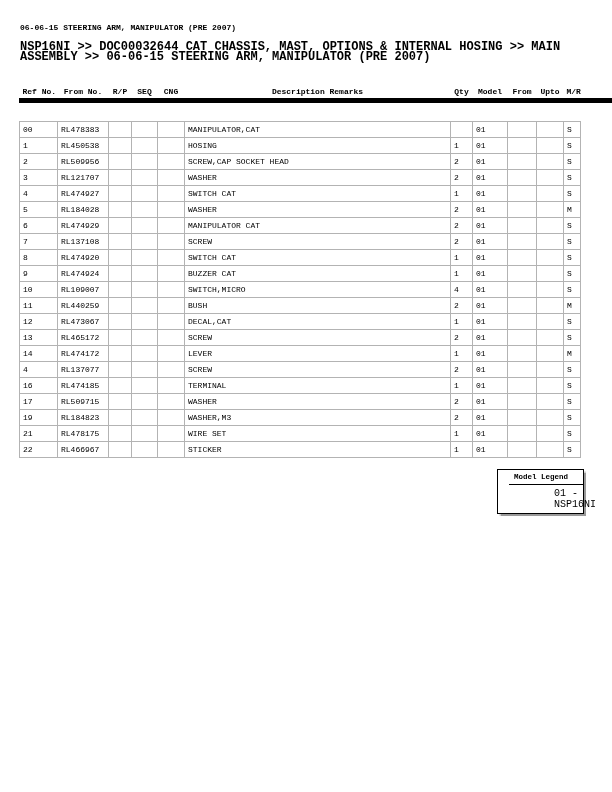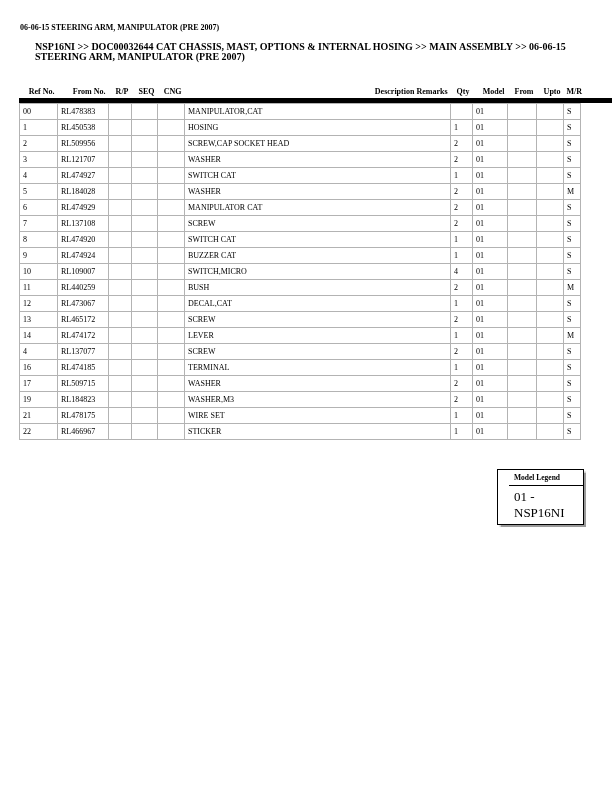--- a/index.html
+++ b/index.html
@@ -5,56 +5,55 @@
   html, body {
     margin: 0;
     padding: 0;
     background: #ffffff;
   }
   .page {
     position: relative;
     width: 612px;
     height: 740px;
     background: #ffffff;
-    font-family: Liberation Serif, serif;
+    font-family: Liberation Mono, monospace;
     color: #000000;
     overflow: hidden;
   }
   .doc-title {
     position: absolute;
     left: 20px;
     top: 23px;
     font-size: 8px;
     font-weight: bold;
   }
   .breadcrumb {
     position: absolute;
     left: 20px;
     top: 42px;
     width: 568px;
-    font-size: 10px;
+    font-size: 12px;
     font-weight: bold;
     line-height: 10px;
-    margin-left: 15px;
   }
   table.parts-table {
     position: absolute;
     left: 19px;
     top: 87px;
     width: 561px;
     border-collapse: collapse;
     table-layout: fixed;
   }
   table.parts-table thead th {
     border: none;
-    text-align: right;
+    text-align: center;
     vertical-align: top;
     font-size: 8px;
     font-weight: bold;
-    padding: 0 3px 6px 3px;
+    padding: 0 3px 24px 3px;
     height: 10px;
     white-space: nowrap;
     overflow: visible;
   }
   table.parts-table tbody td {
     border: 1px solid #b3b3b3;
     font-size: 8px;
     font-weight: normal;
     height: 15px;
     line-height: 15px;
@@ -81,22 +80,23 @@
     background: #ffffff;
     padding-left: 11px;
   }
   .legend-title {
     font-size: 7.5px;
     font-weight: bold;
     padding: 3px 5px;
     border-bottom: 1px solid #000000;
   }
   .legend-entry {
-    font-size: 13px;
+    font-size: 10px;
     padding: 3px 5px;
+    margin-left: 40px;
   }
 </style>
 </head>
 <body>
 
 <div class="page">
 
   <div class="doc-title">06-06-15 STEERING ARM, MANIPULATOR (PRE 2007)</div>
 
   <div class="breadcrumb">NSP16NI &gt;&gt; DOC00032644 CAT CHASSIS, MAST, OPTIONS &amp; INTERNAL HOSING &gt;&gt; MAIN ASSEMBLY &gt;&gt; 06-06-15 STEERING ARM, MANIPULATOR (PRE 2007)</div>

